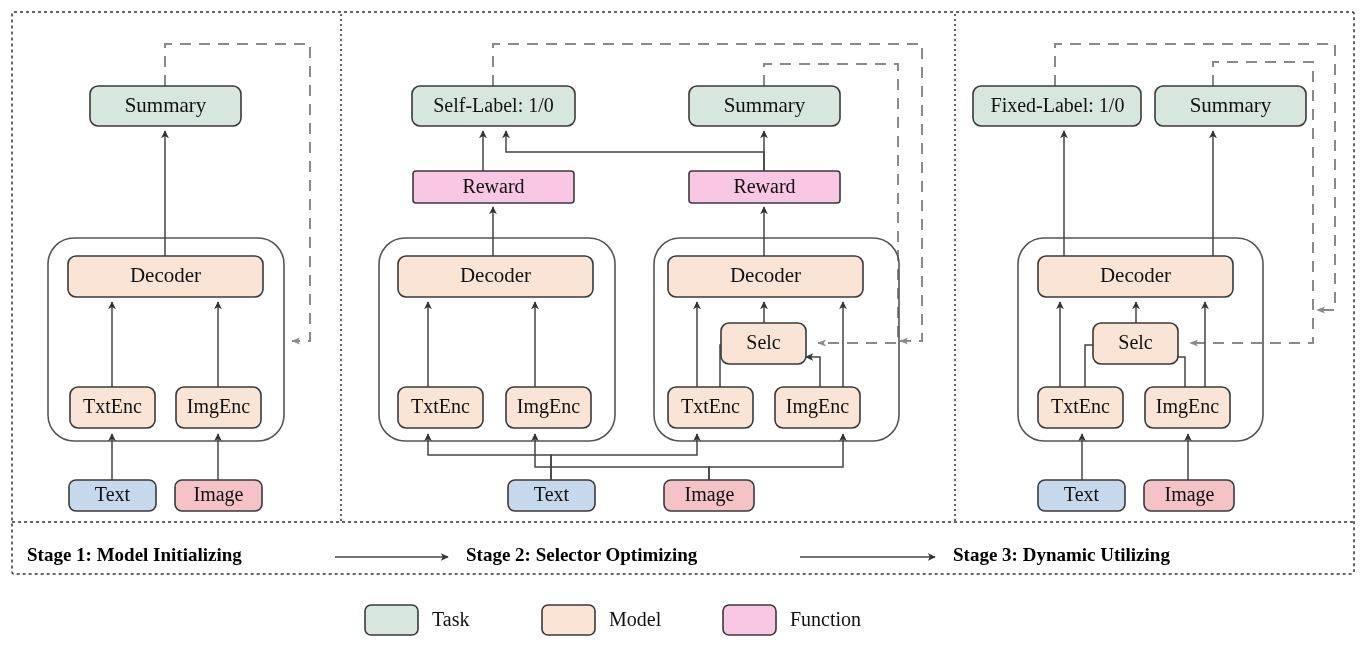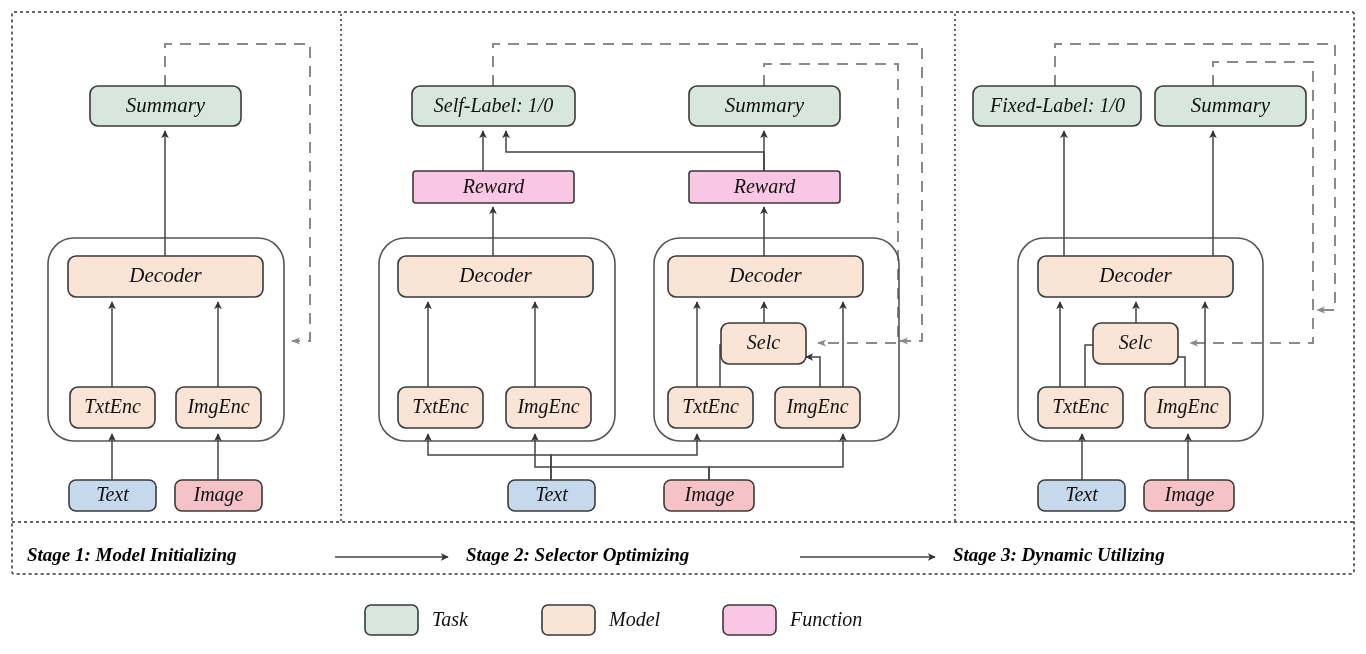--- a/index.html
+++ b/index.html
@@ -1,18 +1,18 @@
 <!DOCTYPE html>
 <html><head>
 <meta charset="utf-8">
 <style>
   html,body{margin:0;padding:0;background:#ffffff;}
   body{width:1366px;height:654px;overflow:hidden;
        font-family:"Liberation Serif","DejaVu Serif",serif;}
-  #stage{position:relative;width:1366px;height:562px;font-style:italic;}
+  #stage{position:relative;width:1366px;height:562px;}
   svg{position:absolute;left:0;top:0;}
   .nodeLabel{font-family:"Liberation Serif","DejaVu Serif",serif;
              font-size:21px;fill:#111111;text-anchor:middle;dominant-baseline:middle;}
   .nodeLabelSm{font-size:20px;}
   .stageLabel{font-family:"Liberation Serif","DejaVu Serif",serif;
               font-size:19px;font-weight:bold;fill:#000;dominant-baseline:middle;}
   .legendLabel{font-family:"Liberation Serif","DejaVu Serif",serif;
                font-size:20px;fill:#111;dominant-baseline:middle;}
   .boxOutline{stroke:#3a3a3a;stroke-width:1.6;}
   .groupBox{fill:none;stroke:#555;stroke-width:1.6;}

